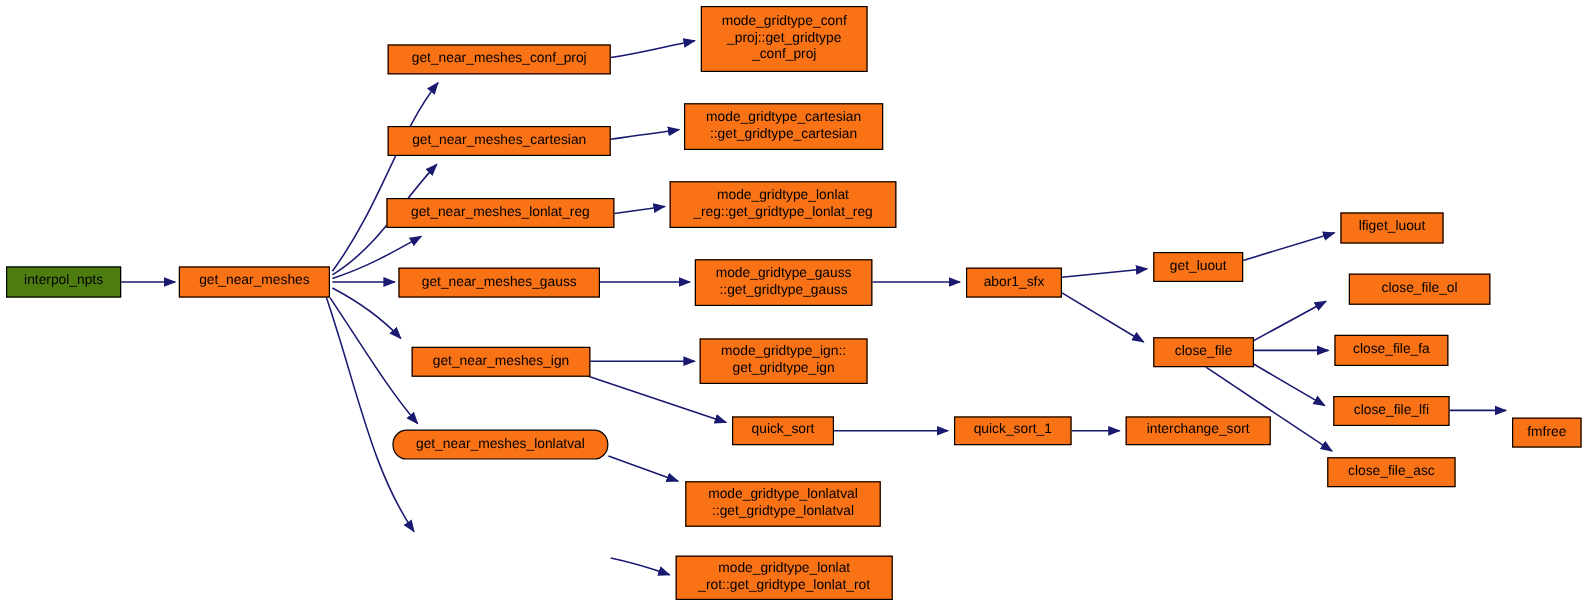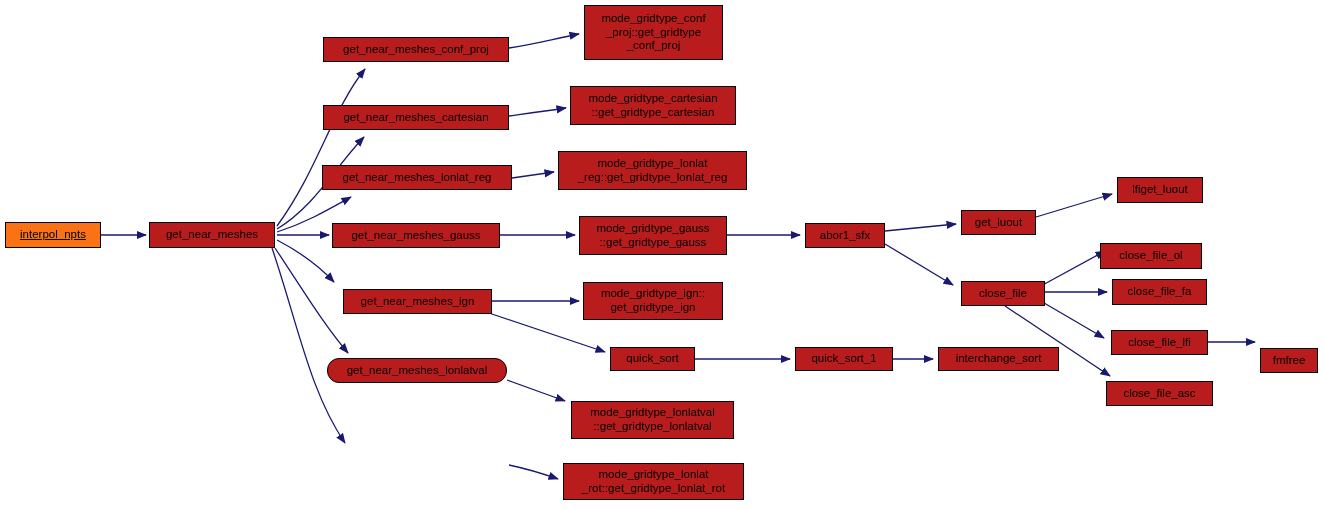--- a/index.html
+++ b/index.html
@@ -7,33 +7,33 @@
     position:relative;
     width:1324px;height:510px;
     background:#ffffff;
     font-family:"Liberation Sans","DejaVu Sans",sans-serif;
     overflow:hidden;
   }
   svg.edges{position:absolute;left:0;top:0;width:1324px;height:510px;}
   .node{
     position:absolute;
     box-sizing:border-box;
-    background:#b91c1c;
+    background:#f97316;
     border:1px solid #000000;
     color:#000000;
     font-size:11.5px;
     line-height:1.18;
     display:flex;
     align-items:center;
     justify-content:center;
     text-align:center;
     white-space:pre-line;
     cursor:pointer;
   }
-  .node.highlight{background:#f97316;text-decoration:underline;}
+  .node.highlight{background:#4d7c0f;}
 </style>
 </head>
 <body>
 
 <div class="canvas">
 
   <svg class="edges" viewBox="0 0 1324 510" fill="none">
     <defs>
       <marker id="arrow" markerWidth="11" markerHeight="9" refX="9.5" refY="4.5" orient="auto" markerUnits="userSpaceOnUse">
         <path d="M0,0.4 L10.5,4.5 L0,8.6 z" fill="#191970"></path>
@@ -116,21 +116,21 @@
   <div class="node" style="left:795px;top:347px;width:98px;height:24px;">quick_sort_1</div>
 
   <div class="node" style="left:938px;top:347px;width:121px;height:24px;">interchange_sort</div>
 
   <div class="node" style="left:961px;top:210px;width:75px;height:25px;">get_luout</div>
 
   <div class="node" style="left:961px;top:281px;width:84px;height:25px;">close_file</div>
 
   <div class="node" style="left:1117px;top:177px;width:86px;height:26px;">lfiget_luout</div>
 
-  <div class="node" style="left:1100px;top:228px;width:102px;height:26px;margin-top:15px;">close_file_ol</div>
+  <div class="node" style="left:1124px;top:228px;width:118px;height:26px;">close_file_ol</div>
 
   <div class="node" style="left:1112px;top:279px;width:95px;height:26px;">close_file_fa</div>
 
   <div class="node" style="left:1111px;top:330px;width:97px;height:25px;">close_file_lfi</div>
 
   <div class="node" style="left:1106px;top:381px;width:107px;height:25px;">close_file_asc</div>
 
   <div class="node" style="left:1260px;top:329px;width:58px;height:25px;margin-top:19px;">fmfree</div>
 
 </div>

